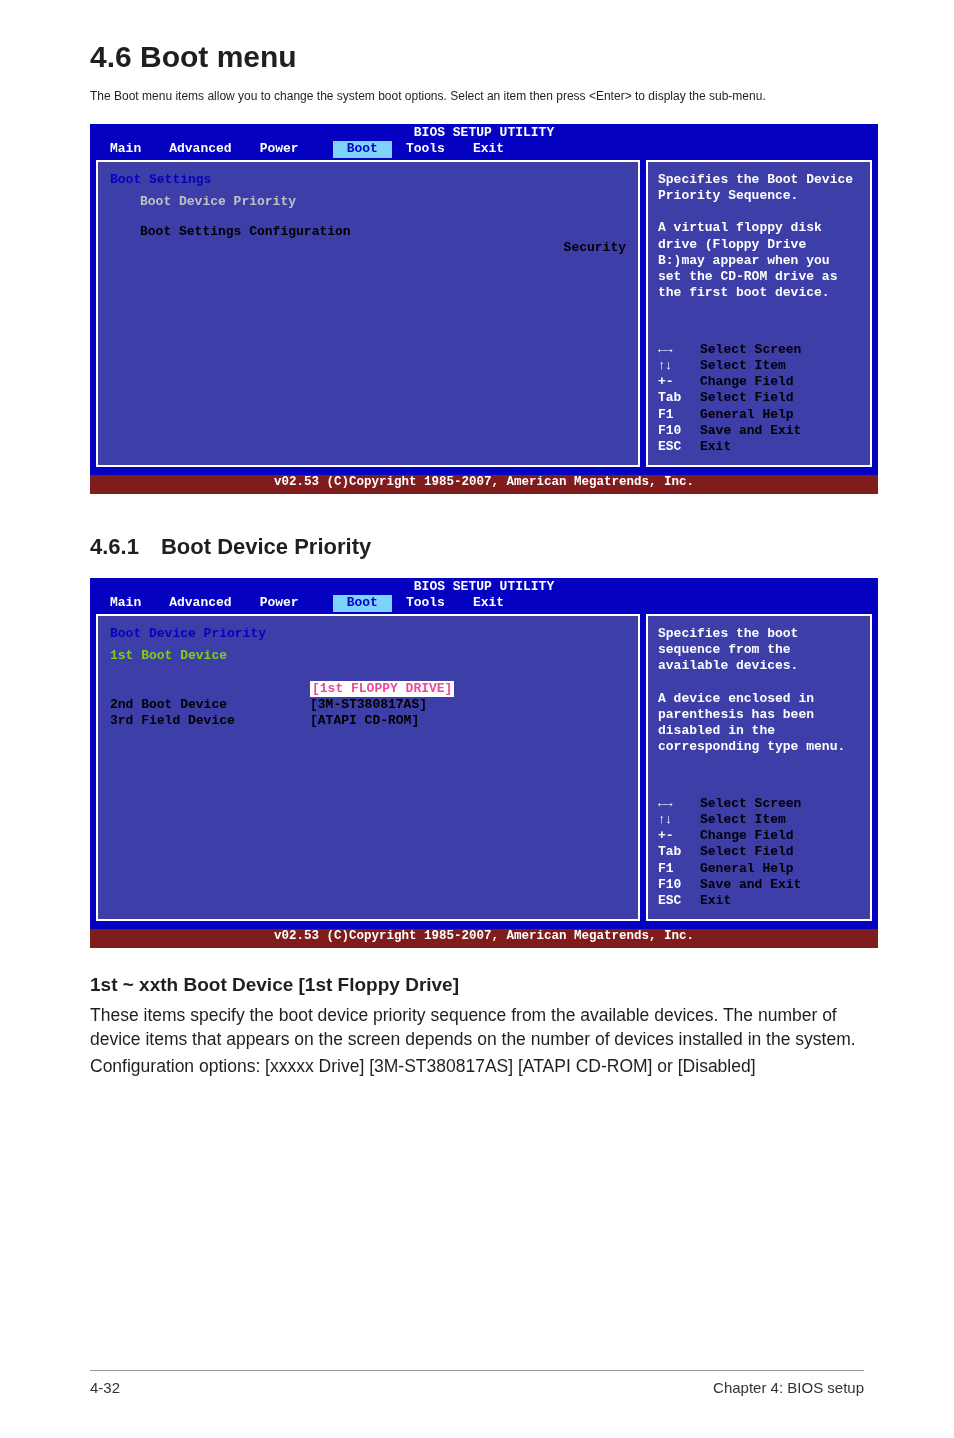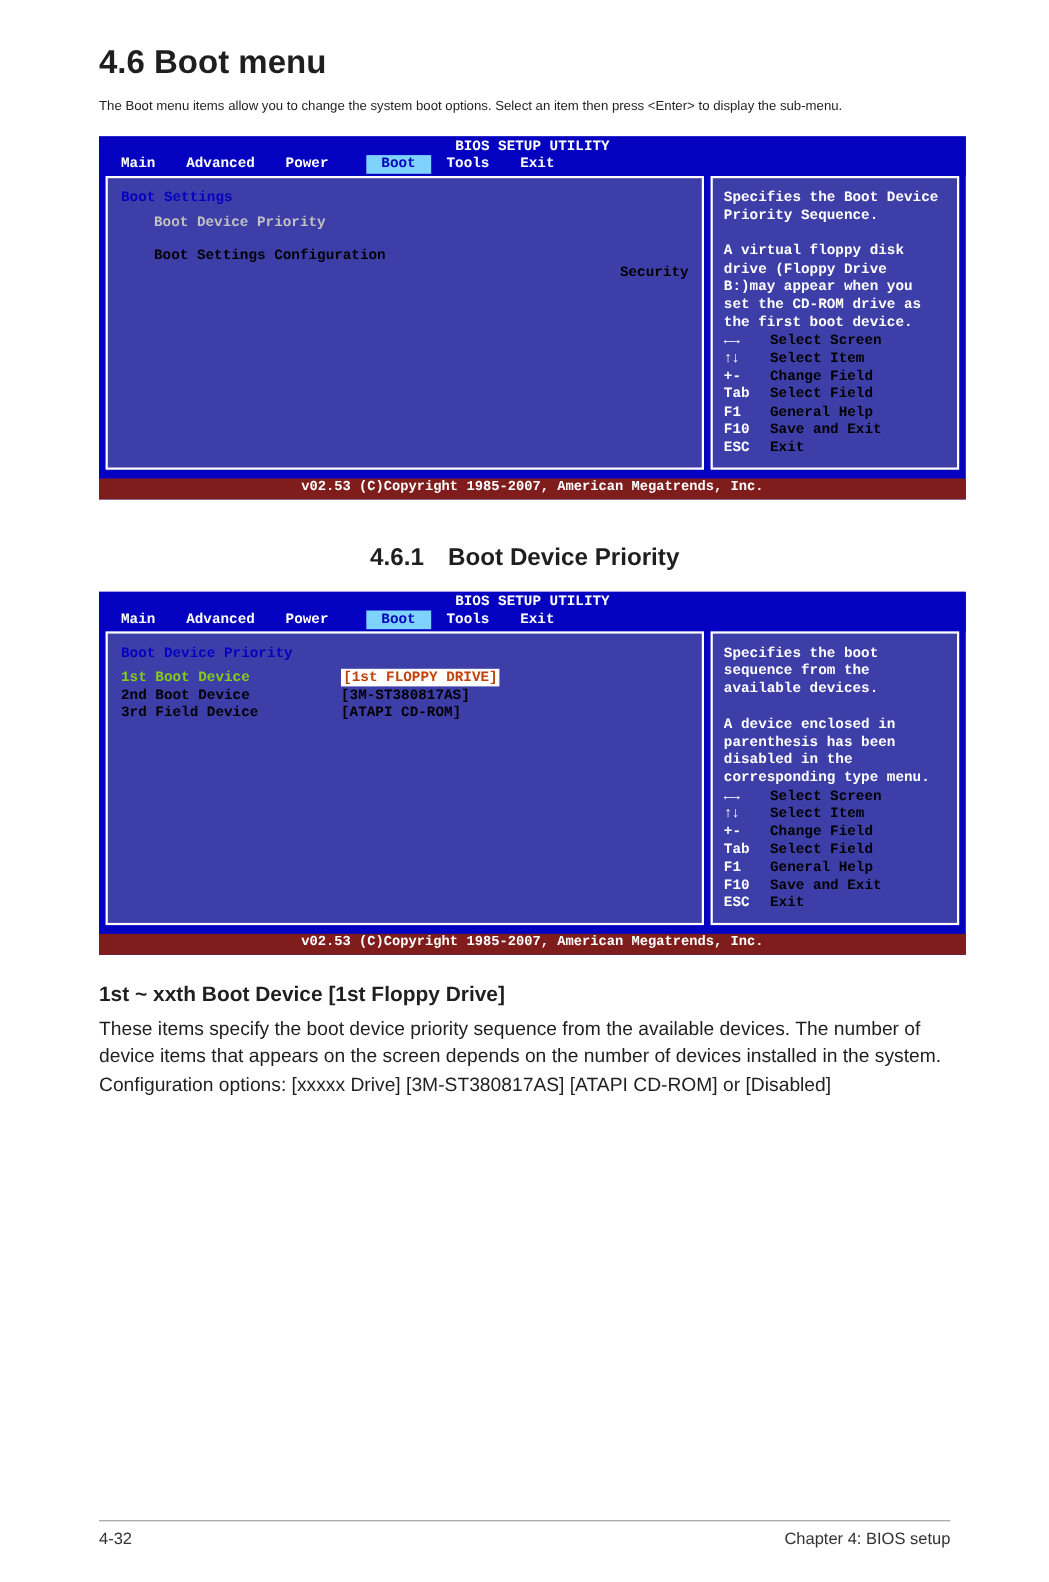--- a/index.html
+++ b/index.html
@@ -72,71 +72,71 @@
   }
   .panel-left .heading {
     color: #0402c0;
   }
   .panel-left .row {
     display: flex;
   }
   .panel-left .row .label { width: 200px; }
   .panel-left .row .value { color: #ffffff; }
   .panel-left .highlight .label { color: #84cc16; }
-  .panel-left .highlight .value { background: #ffffff; color: #c2410c; padding: 0 2px; }
+  .panel-left .highlight .value { background: #ffffff; color: #ec4899; padding: 0 2px; margin-top: 33px; }
   .panel-left .sub { color: #c1c1c1; }
   .panel-left .black { color: #000000; }
   .panel-right {
     width: 226px;
     background: #3e3ea8;
     border: 2px solid #ffffff;
     margin-left: 6px;
     padding: 10px 10px;
     color: #ffffff;
     font-weight: 700;
     min-height: 258px;
     display: flex;
     flex-direction: column;
     justify-content: space-between;
+    gap: 40px;
   }
   .help-text div { white-space: pre-wrap; }
   .keylegend { color: #ffffff; }
   .keylegend .krow { display: flex; }
   .keylegend .k { width: 42px; }
   .keylegend .d { color: #000000; }
   .keylegend .sym { letter-spacing: -1px; }
   .bios-footer {
     background: #7f1d1d;
     color: #ffffff;
     text-align: center;
     font-weight: 700;
     padding: 0 0 3px 0;
     font-size: 12.5px;
   }
 
   h2.subsection {
     font-size: 22px;
     font-weight: 700;
     margin: 40px 0 18px 0;
-    text-align: center;
   }
   h3.subhead {
     font-size: 19px;
     font-weight: 700;
     margin: 14px 0 8px 0;
   }
   p.body {
     font-size: 17.5px;
     line-height: 1.35;
     margin-bottom: 4px;
   }
 
   .footer {
     position: absolute;
-    bottom: 30px;
+    bottom: 42px;
     left: 90px;
     right: 90px;
     border-top: 1px solid #999;
     padding-top: 8px;
     display: flex;
     justify-content: space-between;
     font-size: 15px;
     color: #333;
   }
 </style>

